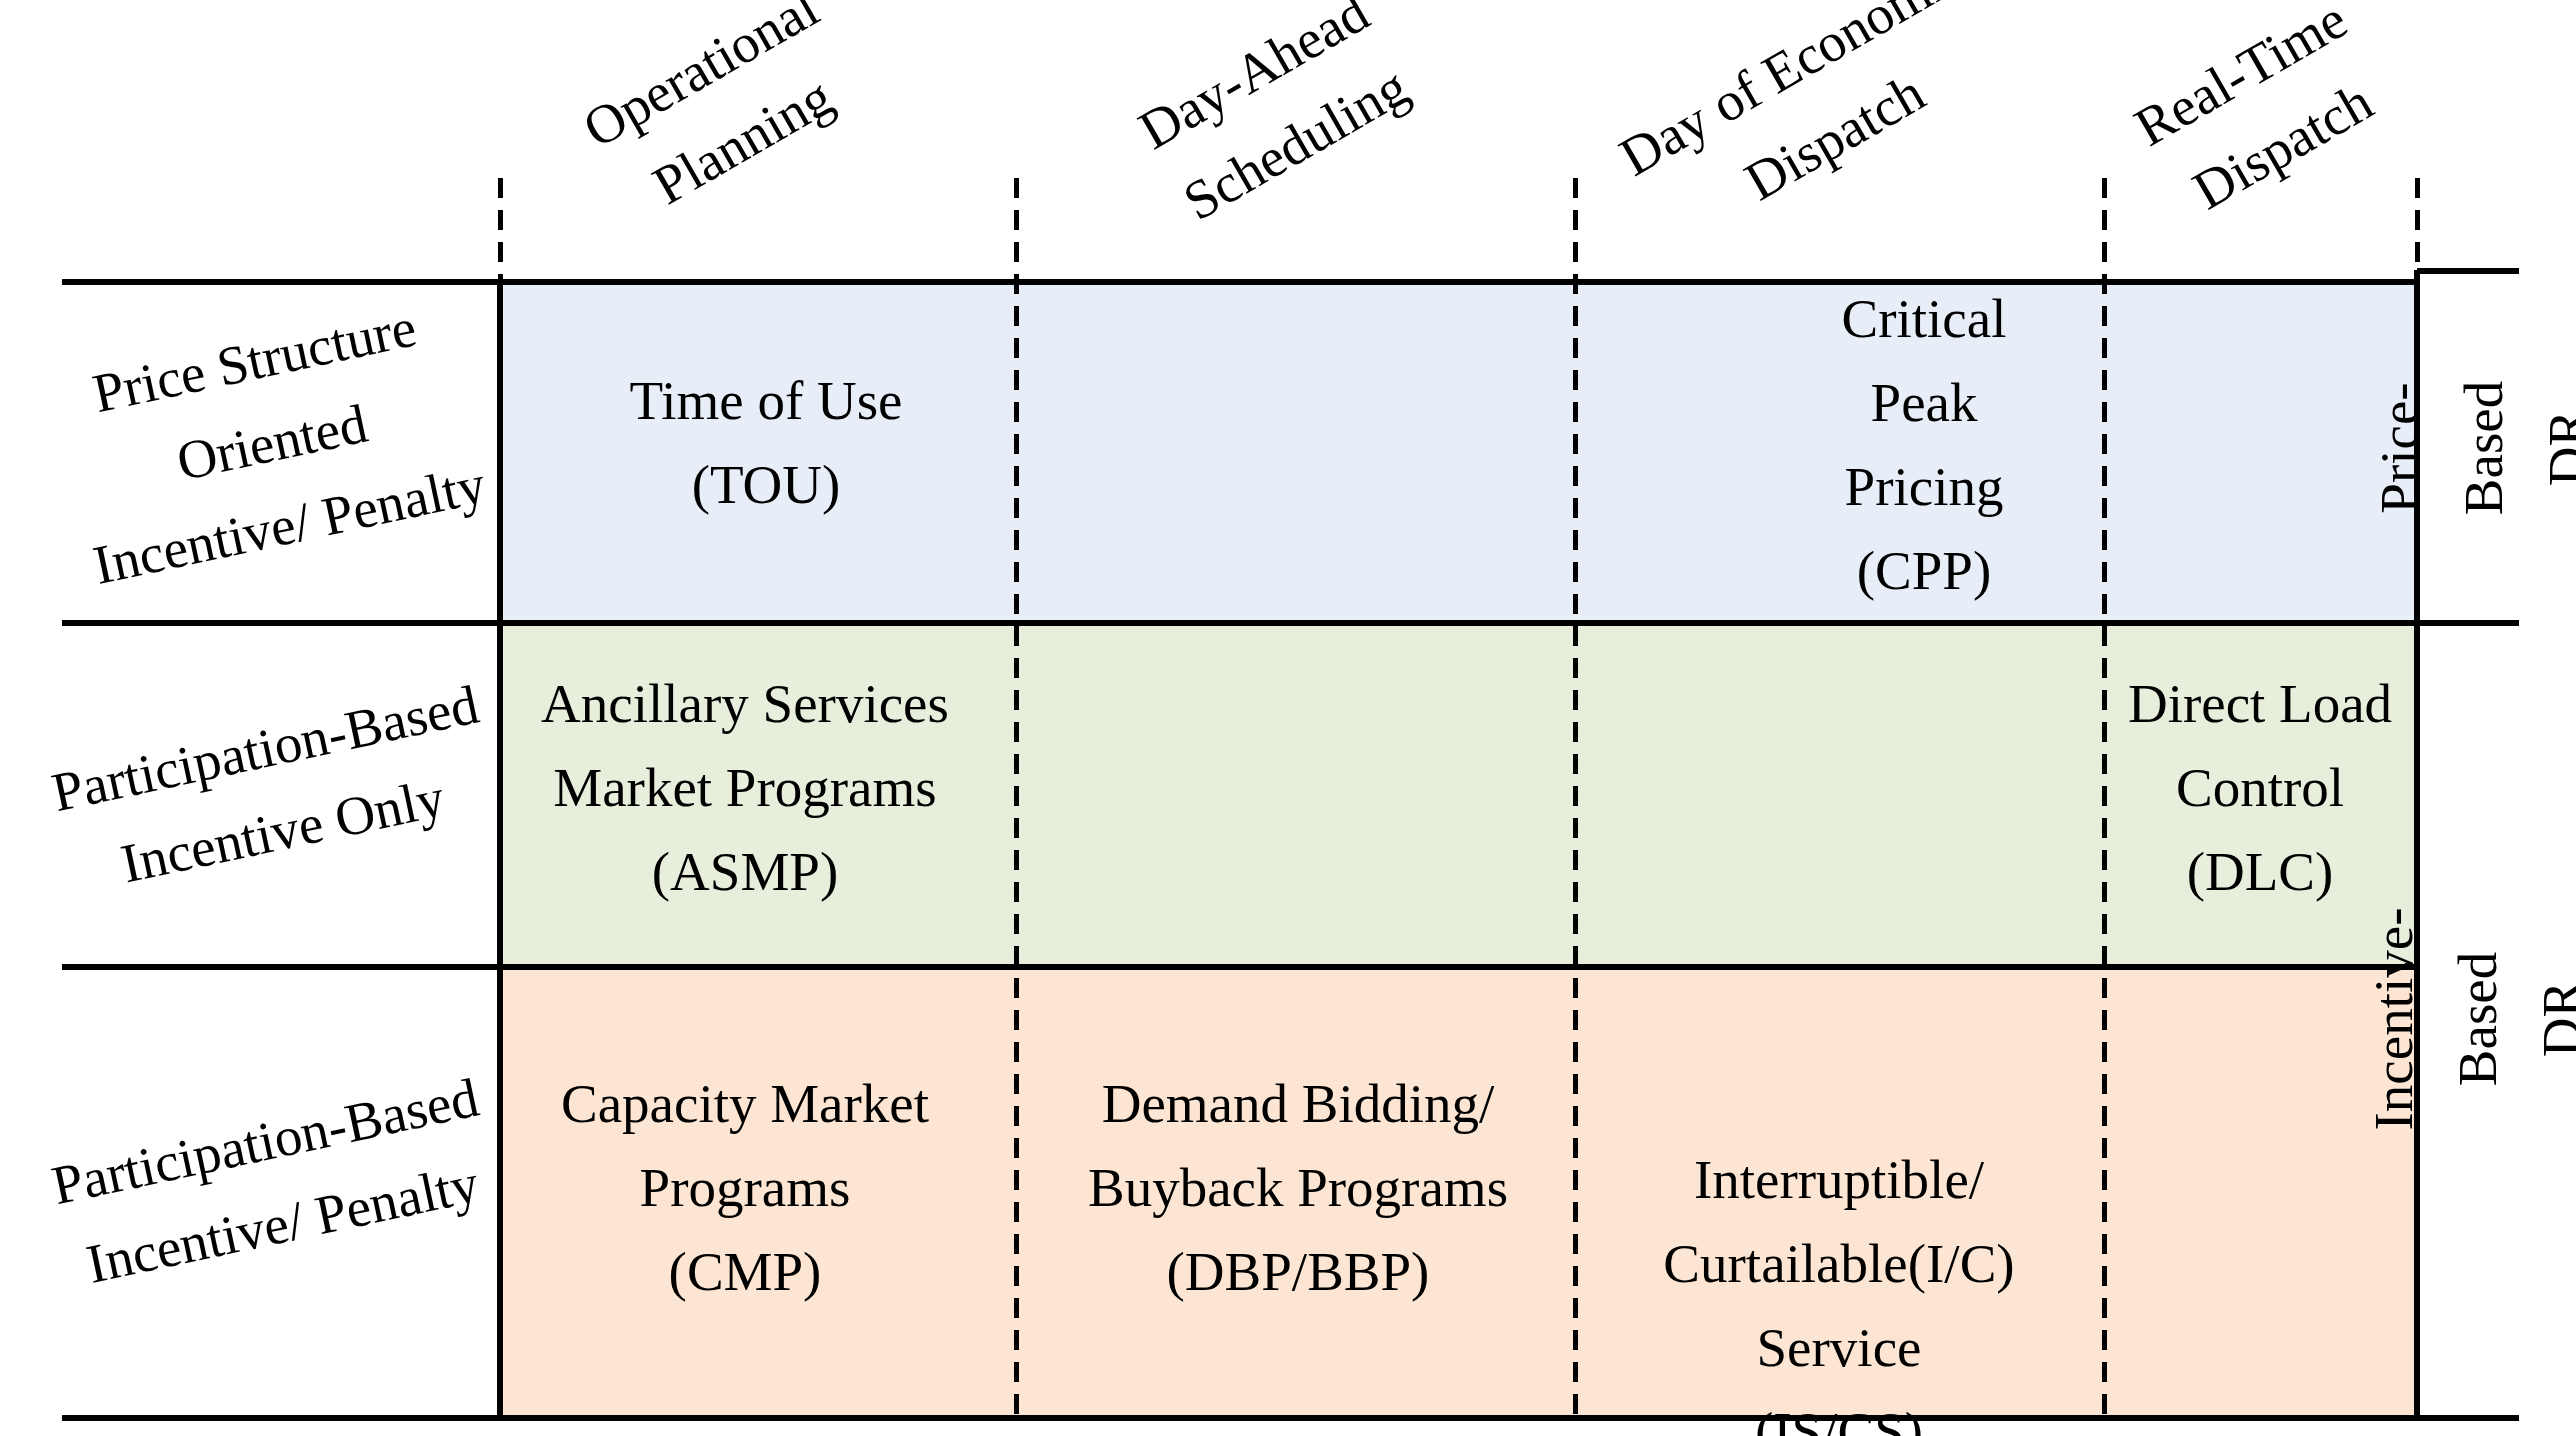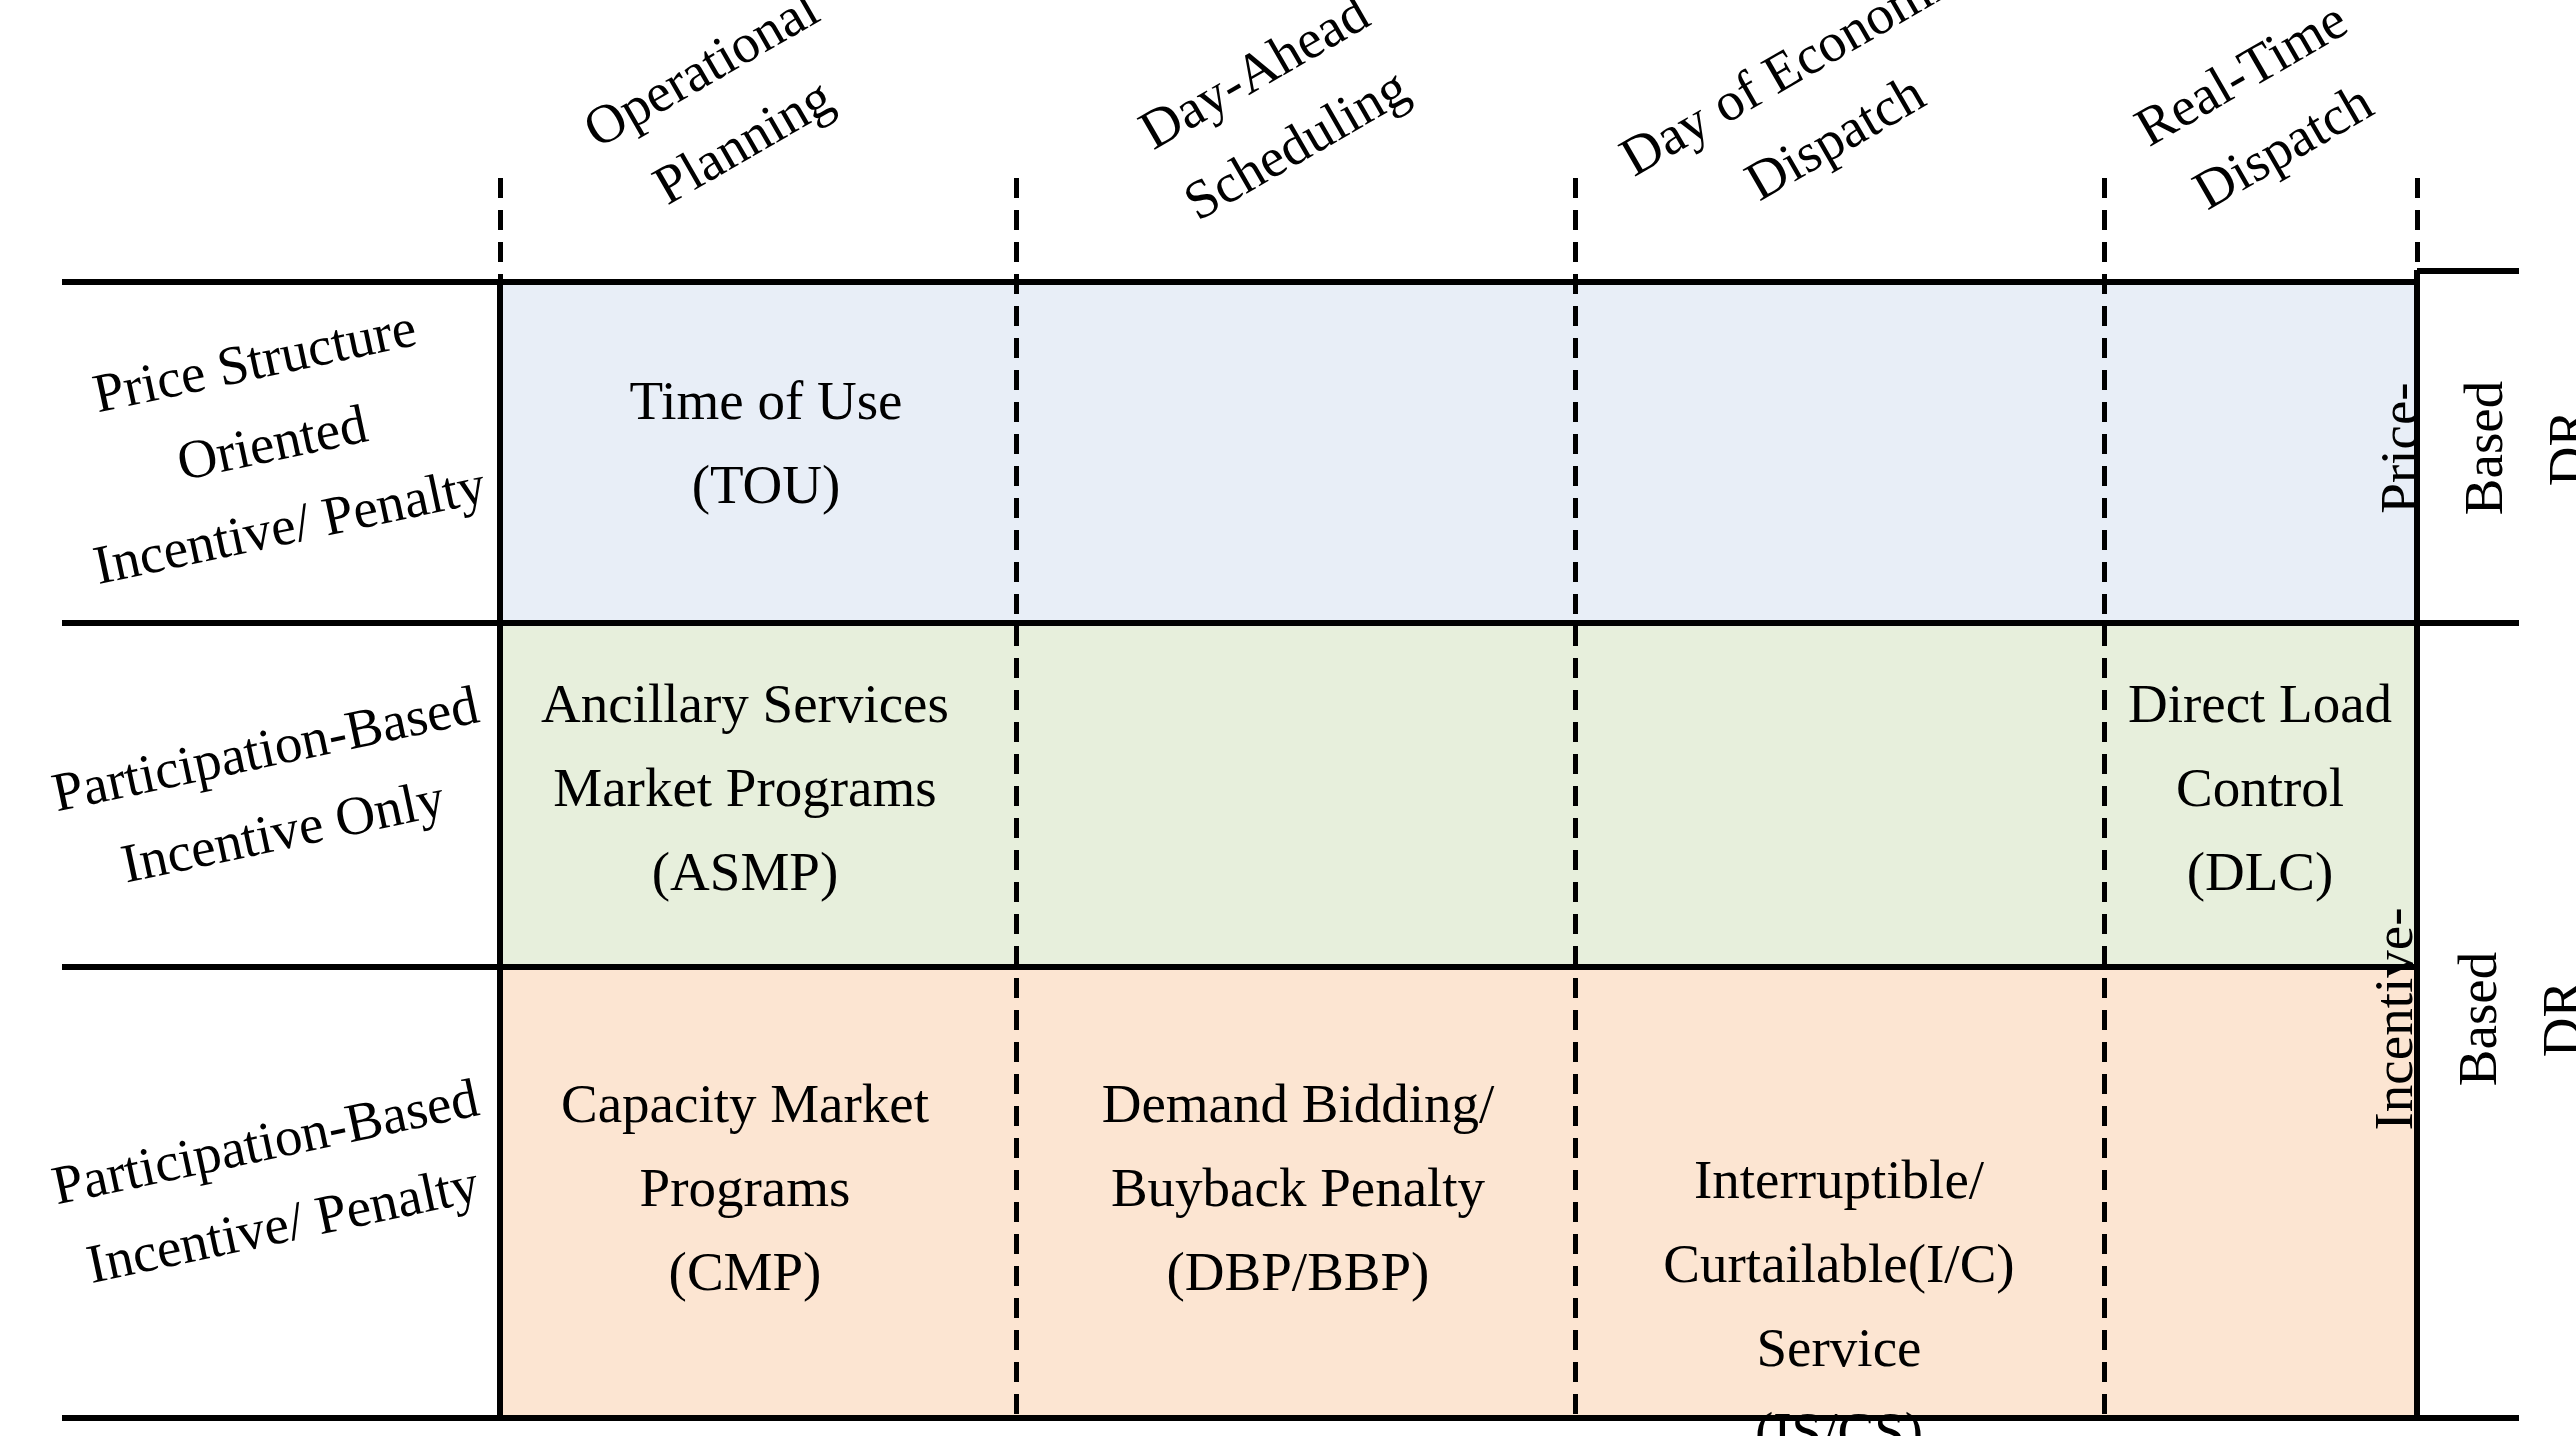--- a/index.html
+++ b/index.html
@@ -73,31 +73,35 @@
   <div class="txt rowhead" style="left:272px; top:443px;">Price Structure
 Oriented
 Incentive/ Penalty</div>
   <div class="txt rowhead" style="left:274px; top:790px;">Participation-Based
 Incentive Only</div>
   <div class="txt rowhead" style="left:274px; top:1183px;">Participation-Based
 Incentive/ Penalty</div>
 
   <div class="txt" style="left:758px;  top:443px;margin-left:8px;">Time of Use
 (TOU)</div>
+  <div class="txt" style="left:1924px; top:445px;">Critical
+Peak
+Pricing
+(CPP)</div>
   <div class="txt" style="left:745px;  top:788px;">Ancillary Services
 Market Programs
 (ASMP)</div>
   <div class="txt" style="left:2260px; top:788px;">Direct Load
 Control
 (DLC)</div>
   <div class="txt" style="left:745px;  top:1188px;">Capacity Market
 Programs
 (CMP)</div>
   <div class="txt" style="left:1298px; top:1188px;">Demand Bidding/
-Buyback Penalty
+Buyback Programs
 (DBP/BBP)</div>
   <div class="txt" style="left:1839px; top:1306px;">Interruptible/
 Curtailable(I/C)
 Service
 (IS/CS)</div>
 
   <div class="txt sidelab" style="left:2484px; top:448px;">Price-Based
 DR</div>
   <div class="txt sidelab" style="left:2478px; top:1019px;">Incentive-Based DR</div>
 

